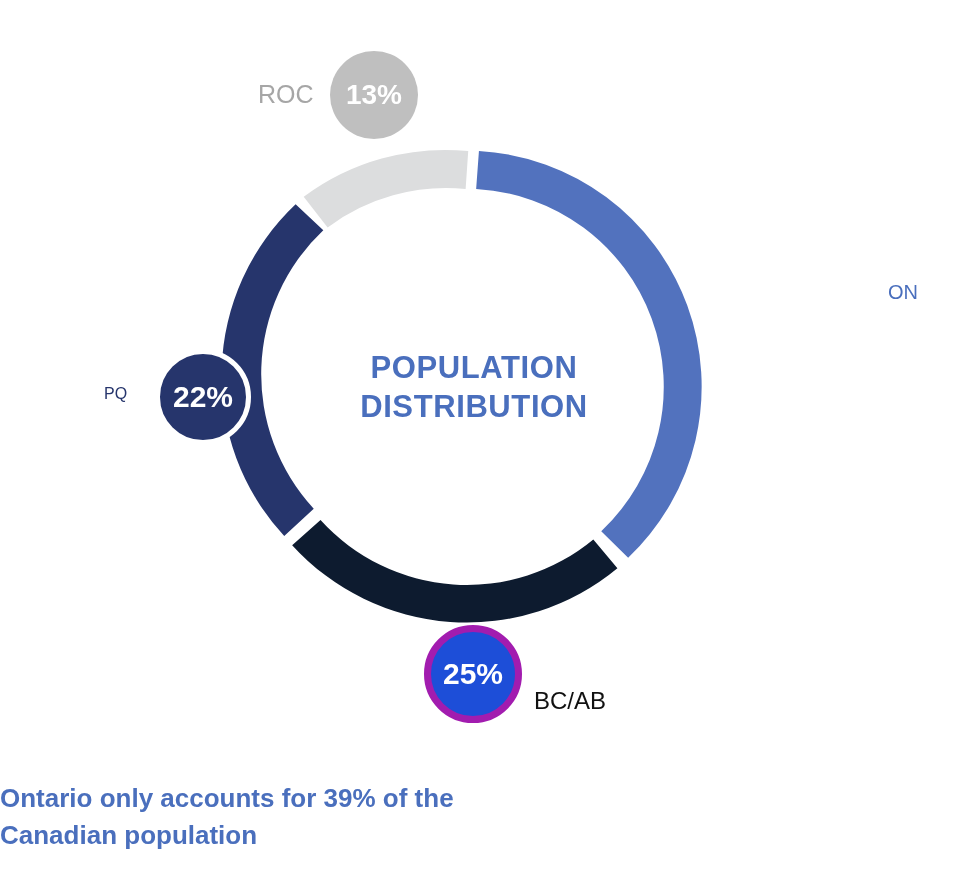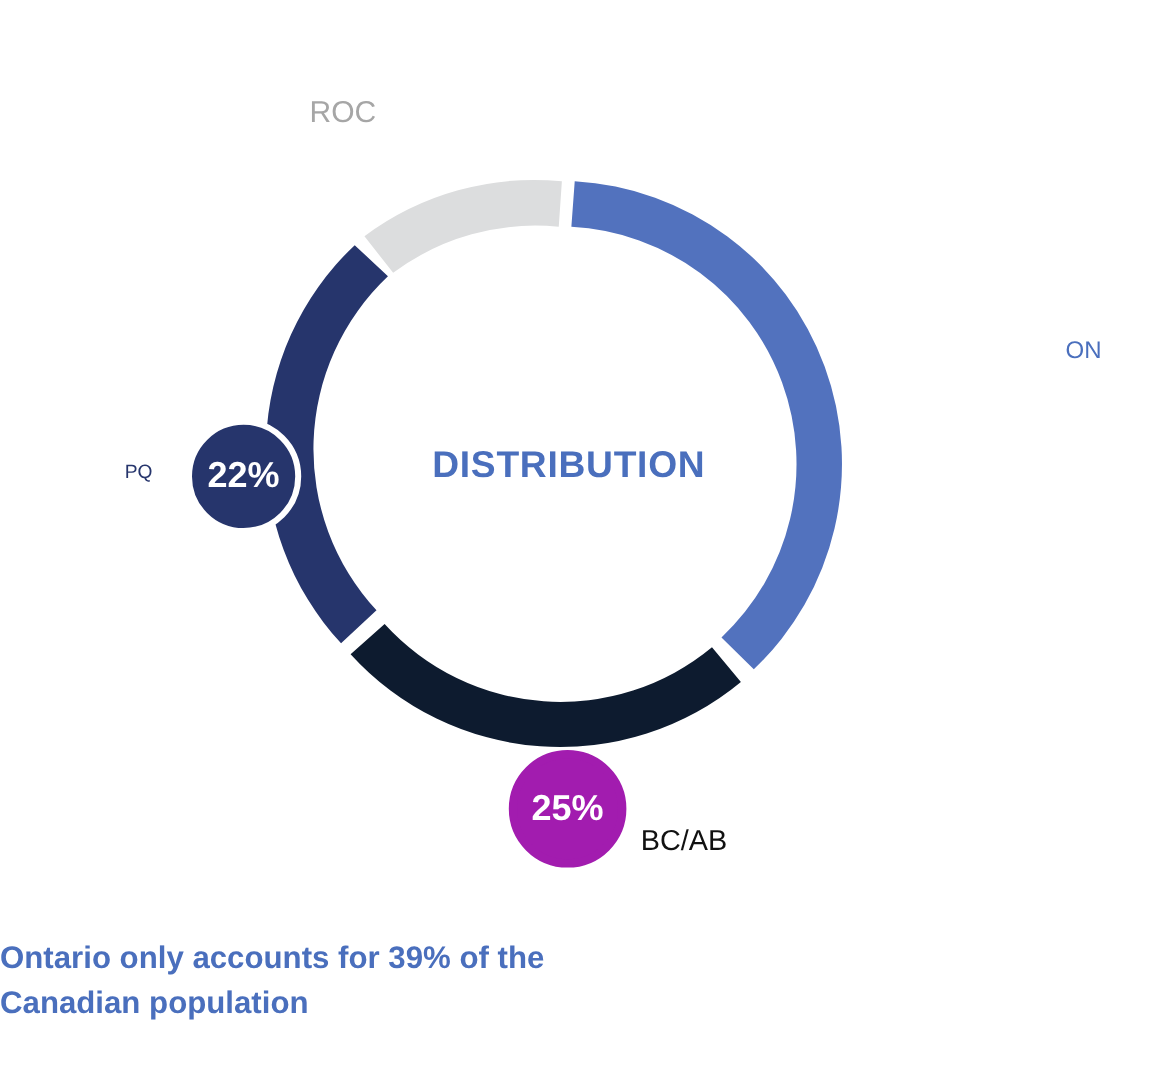--- a/index.html
+++ b/index.html
@@ -82,21 +82,21 @@
   .badge-pq {
     width: 96px; height: 96px;
     left: 155px; top: 349px;
     background: #26356C;
     border: 5px solid #ffffff;
     font-size: 30px;
   }
   .badge-bcab {
     width: 98px; height: 98px;
     left: 424px; top: 625px;
-    background: #a21caf;
+    background: #1d4ed8;
     border: 7px solid #a21caf;
     font-size: 30px;
   }
   .badge-roc {
     width: 88px; height: 88px;
     left: 330px; top: 51px;
     background: #BFBFBF;
     border: none;
     font-size: 28px;
   }
@@ -171,25 +171,27 @@
                Z"></path>
 
       <path fill="#DCDDDE" d="M 303.71 196.84
                A 236 236 0 0 1 468.23 151.09
                L 465.63 189.00
                A 198 198 0 0 0 327.62 227.38
                Z"></path>
     </svg>
 
     <div class="center-title">
+      <span class="tline">POPULATION</span>
       <span class="tline">DISTRIBUTION</span>
     </div>
 
     <div class="badge badge-bcab">25%</div>
     <div class="badge badge-pq">22%</div>
+    <div class="badge badge-roc">13%</div>
 
     <div class="seg-label label-on">ON</div>
     <div class="seg-label label-bcab">BC/AB</div>
     <div class="seg-label label-pq">PQ</div>
     <div class="seg-label label-roc">ROC</div>
 
   </div>
 
   <div class="caption">
     <span class="cline">Ontario only accounts for 39% of the</span>

